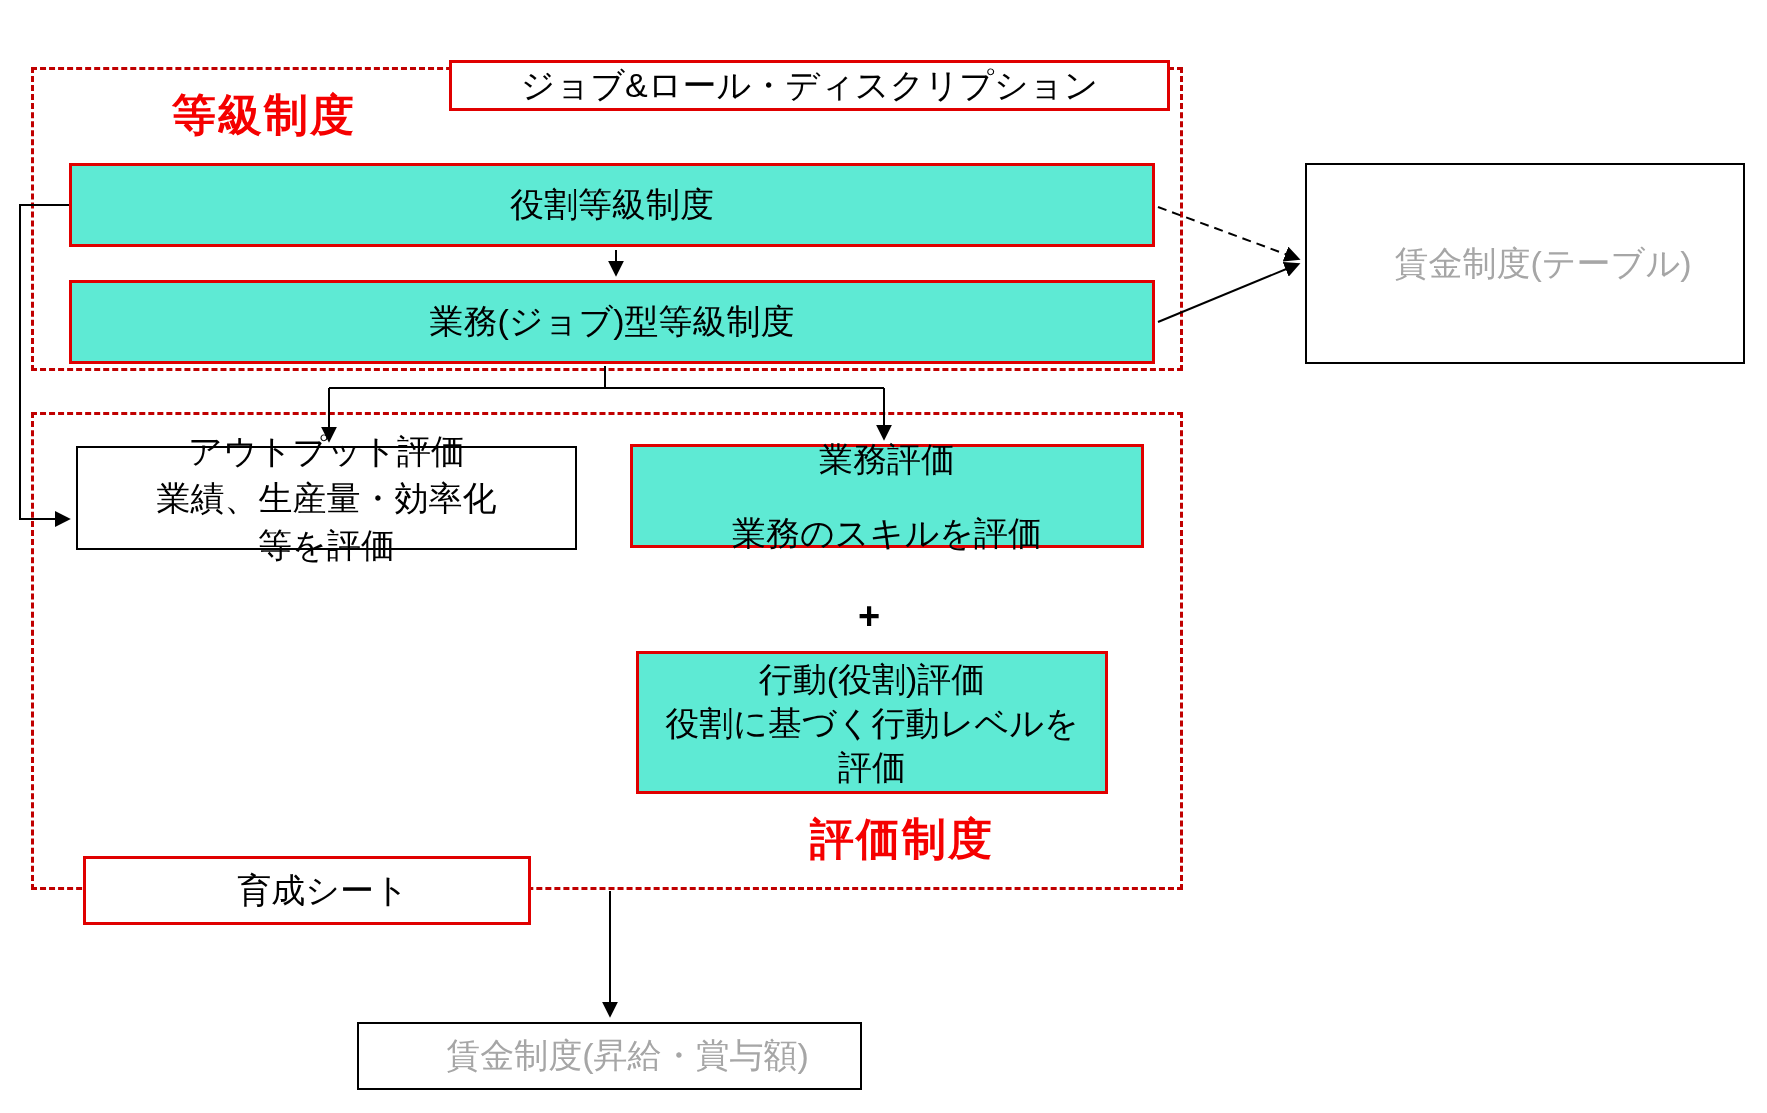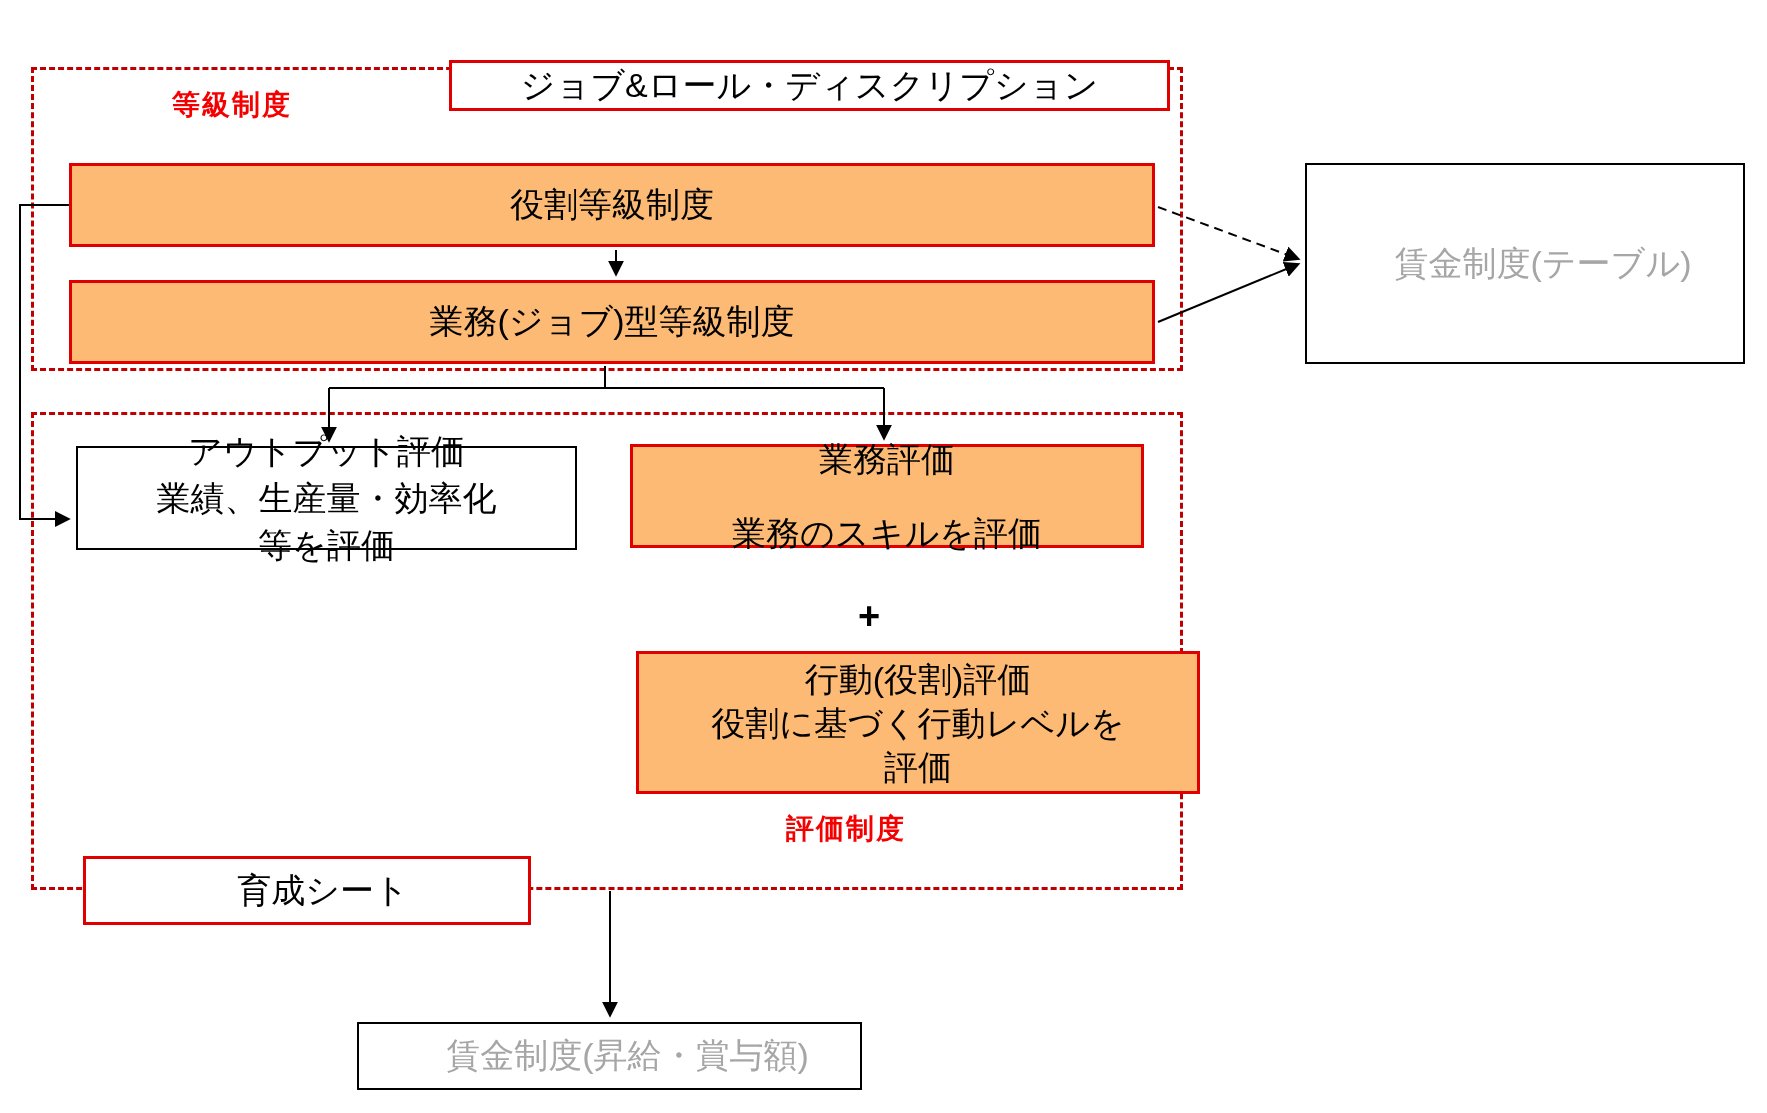--- a/index.html
+++ b/index.html
@@ -6,59 +6,59 @@
   body{
     position:relative;width:1767px;height:1113px;overflow:hidden;
     font-family:"Liberation Sans","DejaVu Sans",sans-serif;color:#000;
   }
   .abs{position:absolute;box-sizing:border-box;}
   .box{
     display:flex;align-items:center;justify-content:center;
     text-align:center;white-space:pre-line;background:#fff;
     font-size:34px;line-height:1.35;z-index:2;
   }
-  .yellow{background:#fdba74;border:3px solid #e00000;}
+  .yellow{background:#5eead4;border:3px solid #e00000;}
   .redline{border:3px solid #e00000;}
   .blackline{border:2.5px solid #000;}
   .grayText{color:#a6a6a6;padding-left:36px;}
   .dashedRegion{border:3px dashed #c00000;z-index:1;background:transparent;}
   .sectionTitle{
-    font-size:28px;font-weight:bold;color:#f50000;z-index:3;
+    font-size:44px;font-weight:bold;color:#f50000;z-index:3;
     white-space:nowrap;letter-spacing:2px;
   }
   .plus{font-size:38px;font-weight:bold;z-index:2;}
   svg.connectors{position:absolute;left:0;top:0;z-index:4;pointer-events:none;}
   .lh-tall{line-height:47px;}
   .lh-mid{line-height:44px;}
   .lh-gap{line-height:37px;}
 </style>
 </head>
 <body>
 
 <div class="abs dashedRegion" style="left:31px;top:67px;width:1152px;height:304px;"></div>
 <div class="abs dashedRegion" style="left:31px;top:412px;width:1152px;height:478px;"></div>
 
 <div class="abs sectionTitle" style="left:172px;top:86px;">等級制度</div>
-<div class="abs sectionTitle" style="left:786px;top:810px;font-family:Liberation Serif, serif;">評価制度</div>
+<div class="abs sectionTitle" style="left:810px;top:810px;font-family:Liberation Serif, serif;">評価制度</div>
 
 <div class="abs box redline" style="left:449px;top:40px;width:721px;height:51px;margin-top:20px;">ジョブ&amp;ロール・ディスクリプション</div>
 
 <div class="abs box yellow" style="left:69px;top:163px;width:1086px;height:84px;">役割等級制度</div>
 <div class="abs box yellow" style="left:69px;top:280px;width:1086px;height:84px;">業務(ジョブ)型等級制度</div>
 
 <div class="abs box blackline grayText" style="left:1305px;top:163px;width:440px;height:201px;">賃金制度(テーブル)</div>
 
 <div class="abs box blackline lh-tall" style="left:76px;top:446px;width:501px;height:104px;">アウトプット評価
 業績、生産量・効率化
 等を評価</div>
 <div class="abs box yellow lh-gap" style="left:630px;top:444px;width:514px;height:104px;">業務評価
 
 業務のスキルを評価</div>
 <div class="abs plus" style="left:858px;top:595px;">+</div>
-<div class="abs box yellow lh-mid" style="left:636px;top:651px;width:564px;height:143px;">行動(役割)評価
+<div class="abs box yellow lh-mid" style="left:636px;top:651px;width:472px;height:143px;">行動(役割)評価
 役割に基づく行動レベルを
 評価</div>
 
 <div class="abs box redline" style="left:83px;top:856px;width:448px;height:69px;padding-left:32px;">育成シート</div>
 
 <div class="abs box blackline grayText" style="left:357px;top:1022px;width:505px;height:68px;">賃金制度(昇給・賞与額)</div>
 
 <svg class="connectors" width="1767" height="1113" viewBox="0 0 1767 1113">
   <defs>
     <marker id="ah" viewBox="0 0 10 10" refX="7" refY="5" markerWidth="8" markerHeight="8" orient="auto-start-reverse">

